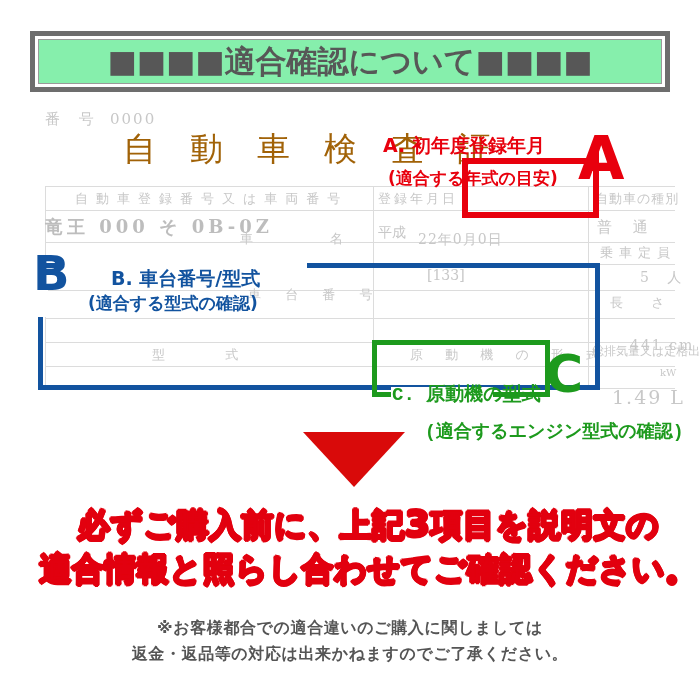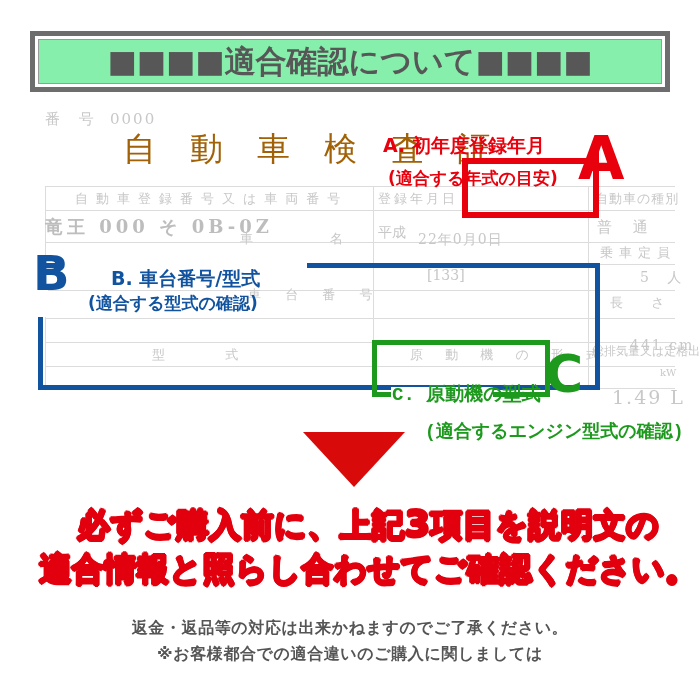--- a/index.html
+++ b/index.html
@@ -326,17 +326,17 @@
   <div class="ann green c-sub">(適合するエンジン型式の確認)</div>
 
   <div class="arrow"></div>
 
   <div class="cta">
     <span class="cta-line"><span>必ずご購入前に、上記</span><span class="cta-num">3</span><span>項目を説明文の</span></span>
     <span class="cta-line">適合情報と照らし合わせてご確認ください。</span>
   </div>
 
   <div class="disclaimer">
+    <span class="disclaimer-line">※お客様都合での適合違いのご購入に関しましては</span>
     <span class="disclaimer-line">返金・返品等の対応は出来かねますのでご了承ください。</span>
-    <span class="disclaimer-line">※お客様都合での適合違いのご購入に関しましては</span>
   </div>
 
 </div>
 
 </body></html>

